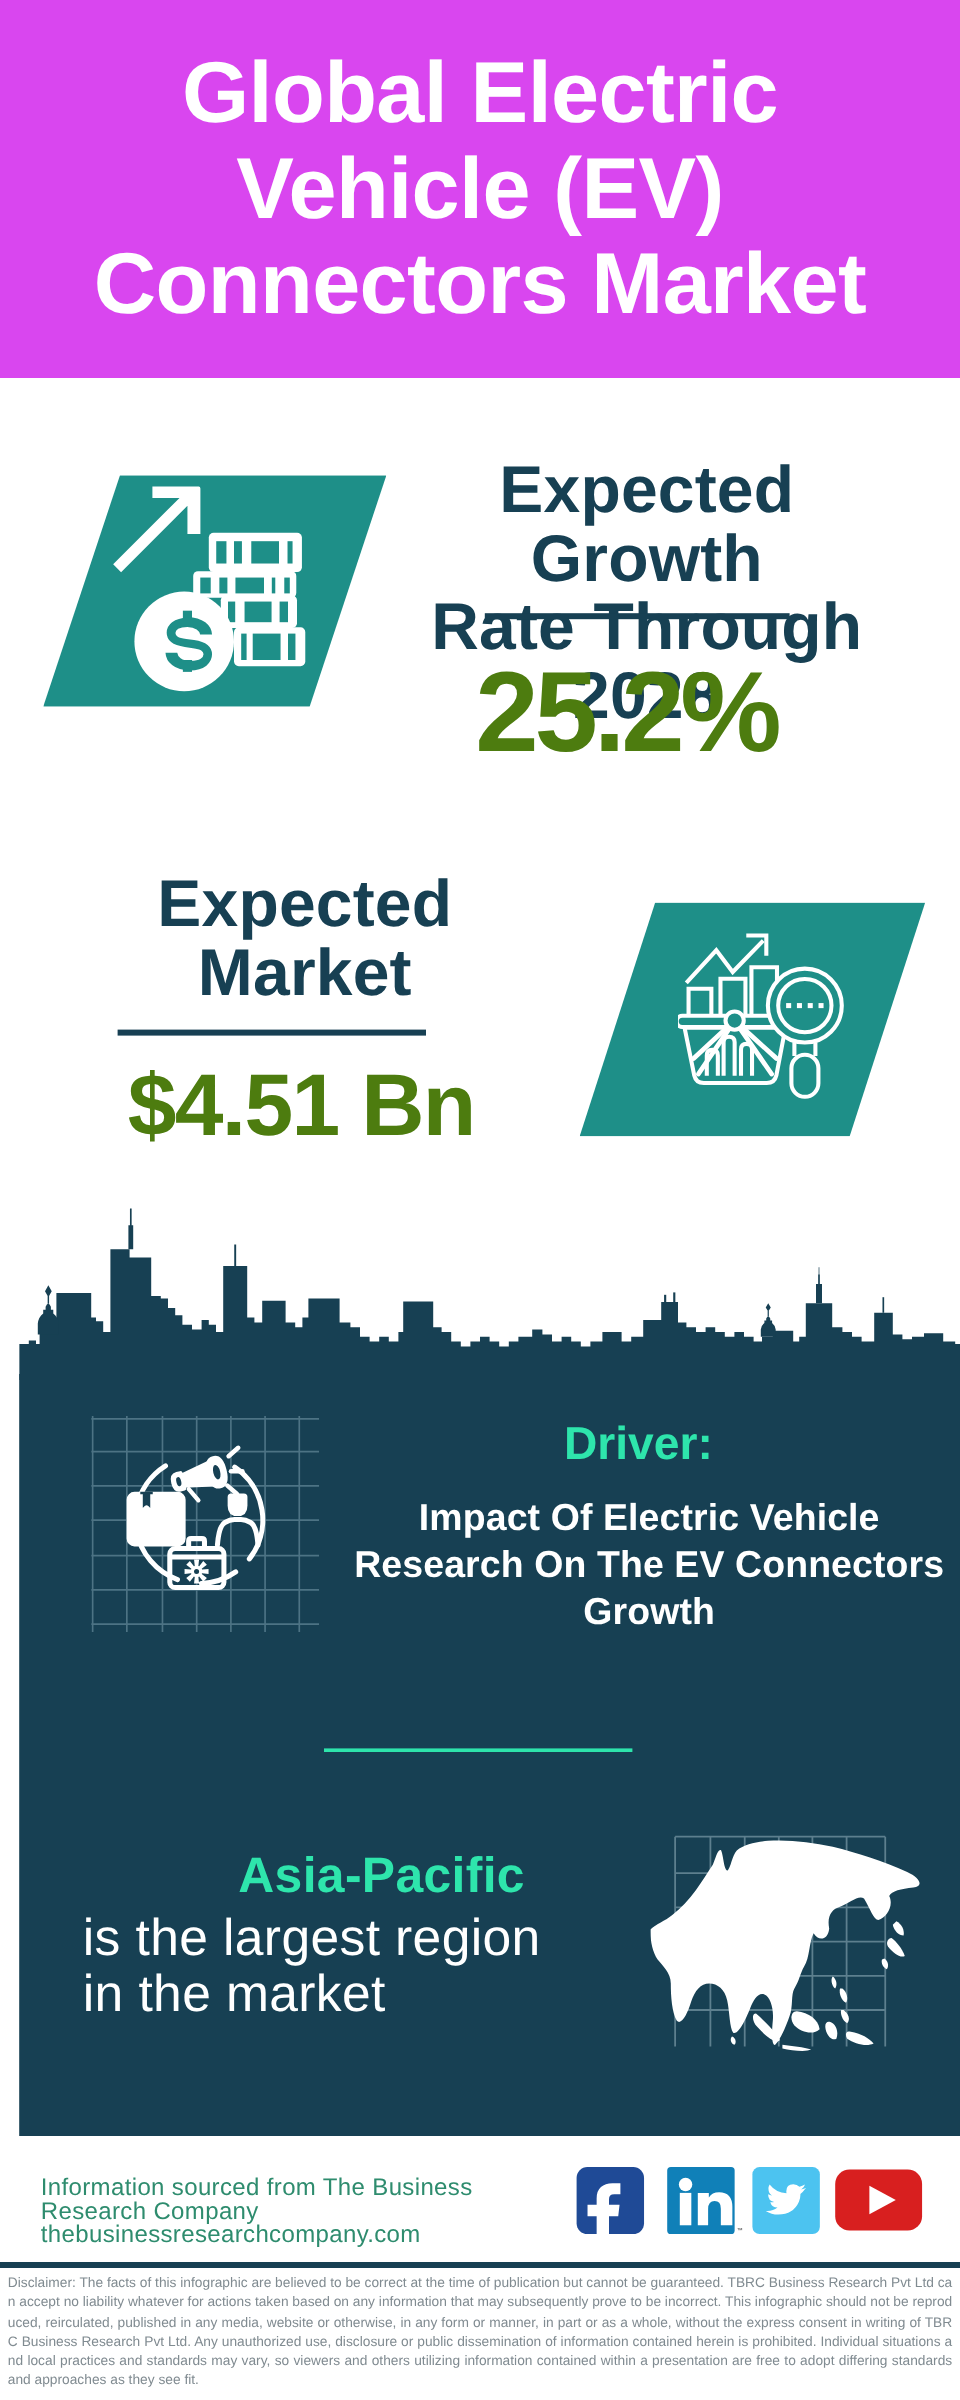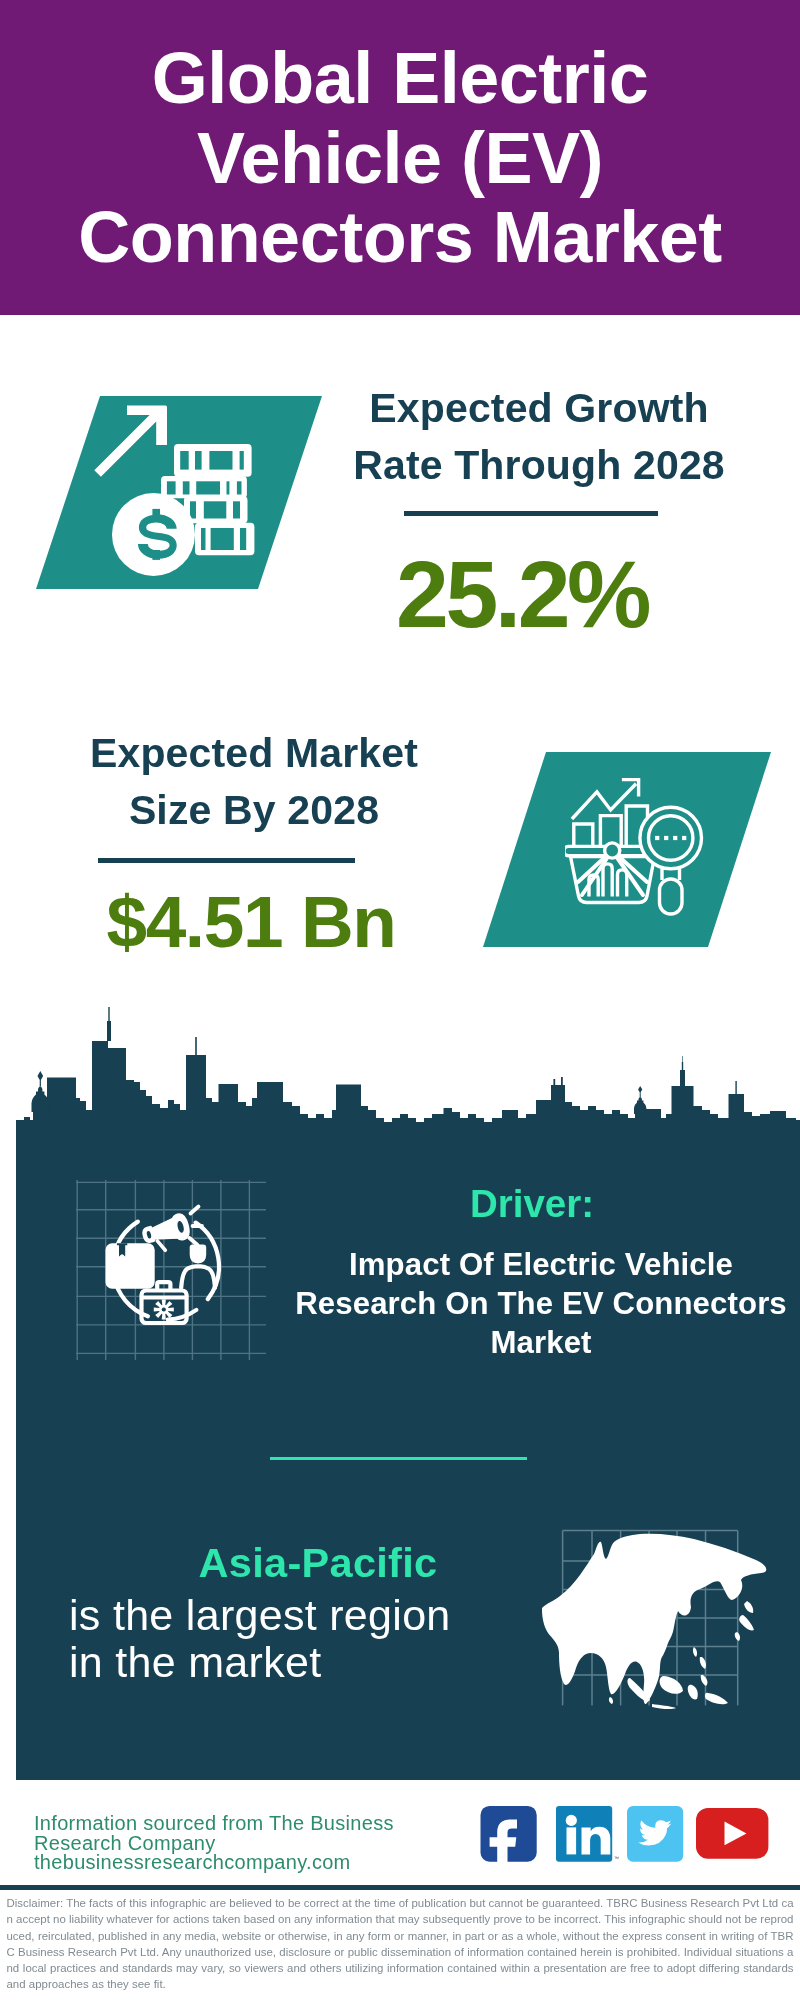--- a/index.html
+++ b/index.html
@@ -8,36 +8,36 @@
     font-family: "Liberation Sans", sans-serif;
     background:#ffffff;
     position:relative;
     overflow:hidden;
   }
   .page { position:relative; width:800px; height:2000px; }
 
   
   .header {
     position:absolute; left:0; top:0; width:800px; height:315px;
-    background:#701a75;
+    background:#d946ef;
     padding-left:48px;
   }
   .header h1 {
     color:#ffffff; font-size:72px; font-weight:bold; line-height:79.5px;
     text-align:center; letter-spacing:-0.5px;
   }
 
   
   .para {
     position:absolute;
     background:#1e8f88;
   }
   .stat-title {
     position:absolute;
-    color:#174053; font-size:41px; font-weight:bold; line-height:57px;
+    color:#174053; font-size:55px; font-weight:bold; line-height:57px;
     text-align:center; letter-spacing:0.15px;
   }
   .rule { position:absolute; background:#174053; height:4px; }
   .stat-value {
     position:absolute; color:#4d7c0f; font-size:95px; font-weight:bold;
     text-align:center; line-height:95px; letter-spacing:-3.5px;
   }
 
   
   .midpanel {
@@ -178,21 +178,20 @@
    <rect x="90.1" y="65.9" width="4.2" height="4.2" fill="#ffffff"></rect>
    <rect x="99.1" y="65.9" width="4.2" height="4.2" fill="#ffffff"></rect>
    <rect x="108.1" y="65.9" width="4.2" height="4.2" fill="#ffffff"></rect>
    <rect x="117.1" y="65.9" width="4.2" height="4.2" fill="#ffffff"></rect>
    <path fill="none" stroke="#ffffff" stroke-width="3.4" d="M97.0 98.5 L97.0 110.0 M114.5 98.5 L114.5 110.0"></path>
    <rect x="94.5" y="109.0" width="22.5" height="35" rx="11.2" ry="11.2" fill="#1e8f88" stroke="#ffffff" stroke-width="3.4"></rect>
   </svg>
   </div>
   <div class="stat-title" id="stat2title">
     <span>Expected Market</span><br>
-    <span>Size By 2028</span>
   </div>
   <div class="rule" id="rule2"></div>
   <div class="stat-value" id="stat2val">$4.51 Bn</div>
 
   <div class="midpanel">
     <div class="mid-bg"></div>
     <div class="skyline"><svg viewBox="0 0 800 150" width="800" height="150" preserveAspectRatio="none">
   <g fill="#174053">
     <path d="M0 150L0 120L8 120L8 117L14 117L14 120L17 120L17 108L31 108L31 112L31 77.5L60 77.5L60 98L64 98L64 101L70 101L70 110L76 110L76 41L92 41L92 48L104 48L110 48L110 62L110 80L118 80L118 82L124 82L124 90L130 90L130 96L136 96L136 104L144 104L144 108L152 108L152 100L158 100L158 104L164 104L164 110L170 110L170 55L190 55L190 98L196 98L196 102L202.5 102L202.5 84L222 84L222 102L230 102L230 106L236 106L236 98L241 98L241 82L267 82L267 102L276 102L276 106L284 106L284 114L292 114L292 118L300 118L300 114L308 114L308 118L316 118L316 110L320 110L320 84.5L345 84.5L345 106L352 106L352 110L360 110L360 118L368 118L368 122L376 122L376 118L384 118L384 114L392 114L392 118L400 118L400 122L408 122L408 118L416 118L416 114L427.5 114L427.5 108L436 108L436 112L444 112L444 118L452 118L452 114L460 114L460 118L468 118L468 122L476 122L476 118L486 118L486 110L502 110L502 118L510 118L510 114L520 114L520 100L532 100L535 100L535 85L549 85L549 102L556 102L556 106L564 106L564 110L572 110L572 106L580 106L580 110L588 110L588 114L596 114L596 110L604 110L604 114L612 114L612 118L619 118L619 114L627.5 114L628 114L628 109L645 109L645 118L650 118L650 114L655.5 114L655.5 86L677.5 86L677.5 106L686 106L686 110L694 110L694 114L702 114L702 118L712.5 118L712.5 94L728 94L728 112L736 112L736 116L744 116L744 114L754 114L754 111L770 111L770 118L780 118L780 120L790 120L790 118L800 118L800 120L800 150Z"></path>
     <path d="M91 41 h4 v-20 h-4 Z M92.3 21 h1.4 v-14 h-1.4 Z"></path>
@@ -257,21 +256,21 @@
      <path fill="#ffffff" stroke="none" d="M 97.8 127.4 L 97.8 131.6 L 92.4 131.0 L 92.1 131.7 L 96.4 135.1 L 93.4 138.1 L 90.0 133.8 L 89.3 134.1 L 89.9 139.5 L 85.7 139.5 L 86.3 134.1 L 85.6 133.8 L 82.2 138.1 L 79.2 135.1 L 83.5 131.7 L 83.2 131.0 L 77.8 131.6 L 77.8 127.4 L 83.2 128.0 L 83.5 127.3 L 79.2 123.9 L 82.2 120.9 L 85.6 125.2 L 86.3 124.9 L 85.7 119.5 L 89.9 119.5 L 89.3 124.9 L 90.0 125.2 L 93.4 120.9 L 96.4 123.9 L 92.1 127.3 L 92.4 128.0 Z"></path>
      <circle cx="87.8" cy="129.5" r="2.1" fill="#174053" stroke="none"></circle>
     </g>
    </svg>
    </div>
 
     <div class="driver-label">Driver:</div>
     <div class="driver-text">
       <span>Impact Of Electric Vehicle</span><br>
       <span>Research On The EV Connectors</span><br>
-      <span>Market</span>
+      <span>Growth</span>
     </div>
 
     <div class="green-rule"></div>
 
     <div class="region-name">Asia-Pacific</div>
     <div class="region-sub">
       <span>is the largest region</span><br>
       <span>in the market</span>
     </div>
 

